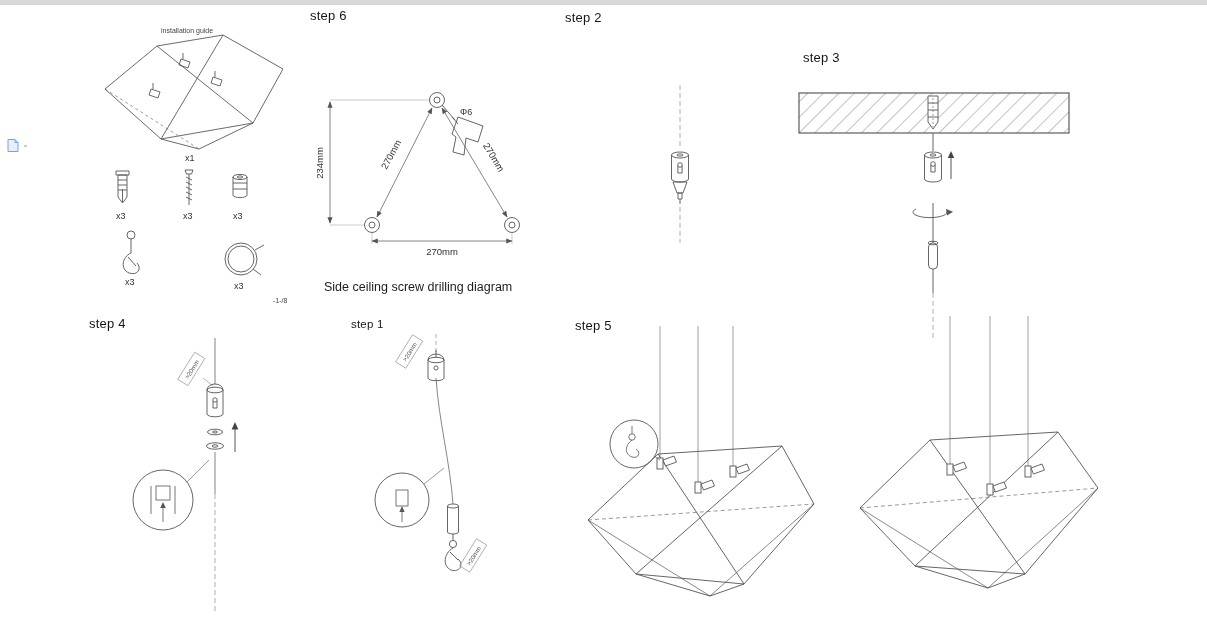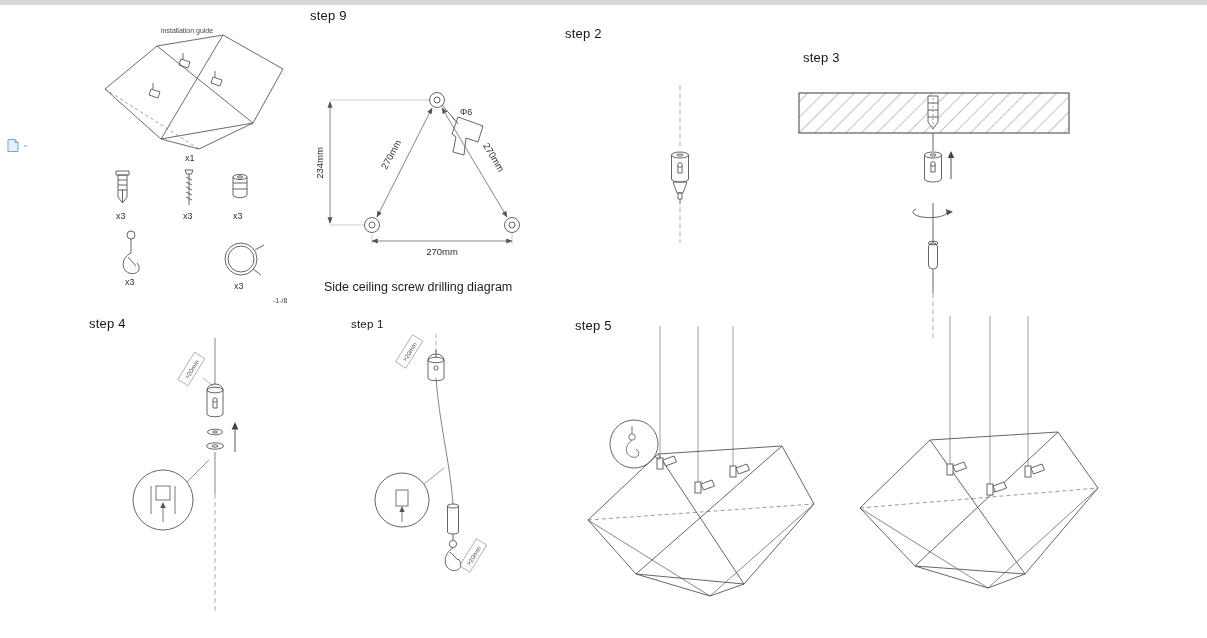--- a/index.html
+++ b/index.html
@@ -88,21 +88,21 @@
         <path d="M160,231 l9,-5"></path>
         <path d="M158,250 l8,6"></path>
       </g>
       <text x="30" y="266" class="t9">x3</text>
       <text x="139" y="270" class="t9">x3</text>
       <text x="178" y="284" class="t7">-1-/8</text>
     </svg>
   </figure>
 
   <figure class="panel" style="left:308px;top:3px;width:265px;height:300px;">
-    <div class="lbl" style="left:2px;top:5px">step 9</div>
+    <div class="lbl" style="left:2px;top:5px">step 6</div>
     <svg width="265" height="300" viewBox="0 0 265 300">
       <defs>
         <marker id="arw1" viewBox="0 0 10 10" refX="9" refY="5" markerWidth="8" markerHeight="8" orient="auto-start-reverse">
           <path d="M0,1 L10,5 L0,9 Z" fill="#555"></path>
         </marker>
       </defs>
       <g stroke="#555" stroke-width="0.9" fill="none">
         <circle cx="129" cy="97" r="7.5"></circle>
           <circle cx="129" cy="97" r="3"></circle>
         <circle cx="64" cy="222" r="7.5"></circle>
@@ -128,21 +128,21 @@
         <path d="M150,114 L175,123 L170,139 L158,135 L156,152 L145,149 L148,134 L144,131 Z"></path>
         <line x1="147" y1="117" x2="134" y2="102"></line>
         <line x1="150" y1="121" x2="144" y2="114"></line>
       </g>
       <text class="t9" x="152" y="112">Φ6</text>
       <text class="t12" x="16" y="288">Side ceiling screw drilling diagram</text>
     </svg>
   </figure>
 
   <figure class="panel" style="left:563px;top:3px;width:235px;height:295px;">
-    <div class="lbl" style="left:2px;top:23px">step 2</div>
+    <div class="lbl" style="left:2px;top:7px">step 2</div>
     <svg width="235" height="295" viewBox="0 0 235 295">
       <g stroke="#999" stroke-width="0.8" stroke-dasharray="5 3">
         <line x1="117" y1="82" x2="117" y2="146"></line>
         <line x1="117" y1="204" x2="117" y2="240"></line>
       </g>
       <g stroke="#555" stroke-width="0.9" fill="none">
         <ellipse cx="117" cy="152" rx="8.5" ry="3"></ellipse>
         <ellipse cx="117" cy="152" rx="3" ry="1.1"></ellipse>
         <line x1="108.5" y1="152" x2="108.5" y2="176"></line>
         <line x1="125.5" y1="152" x2="125.5" y2="176"></line>

